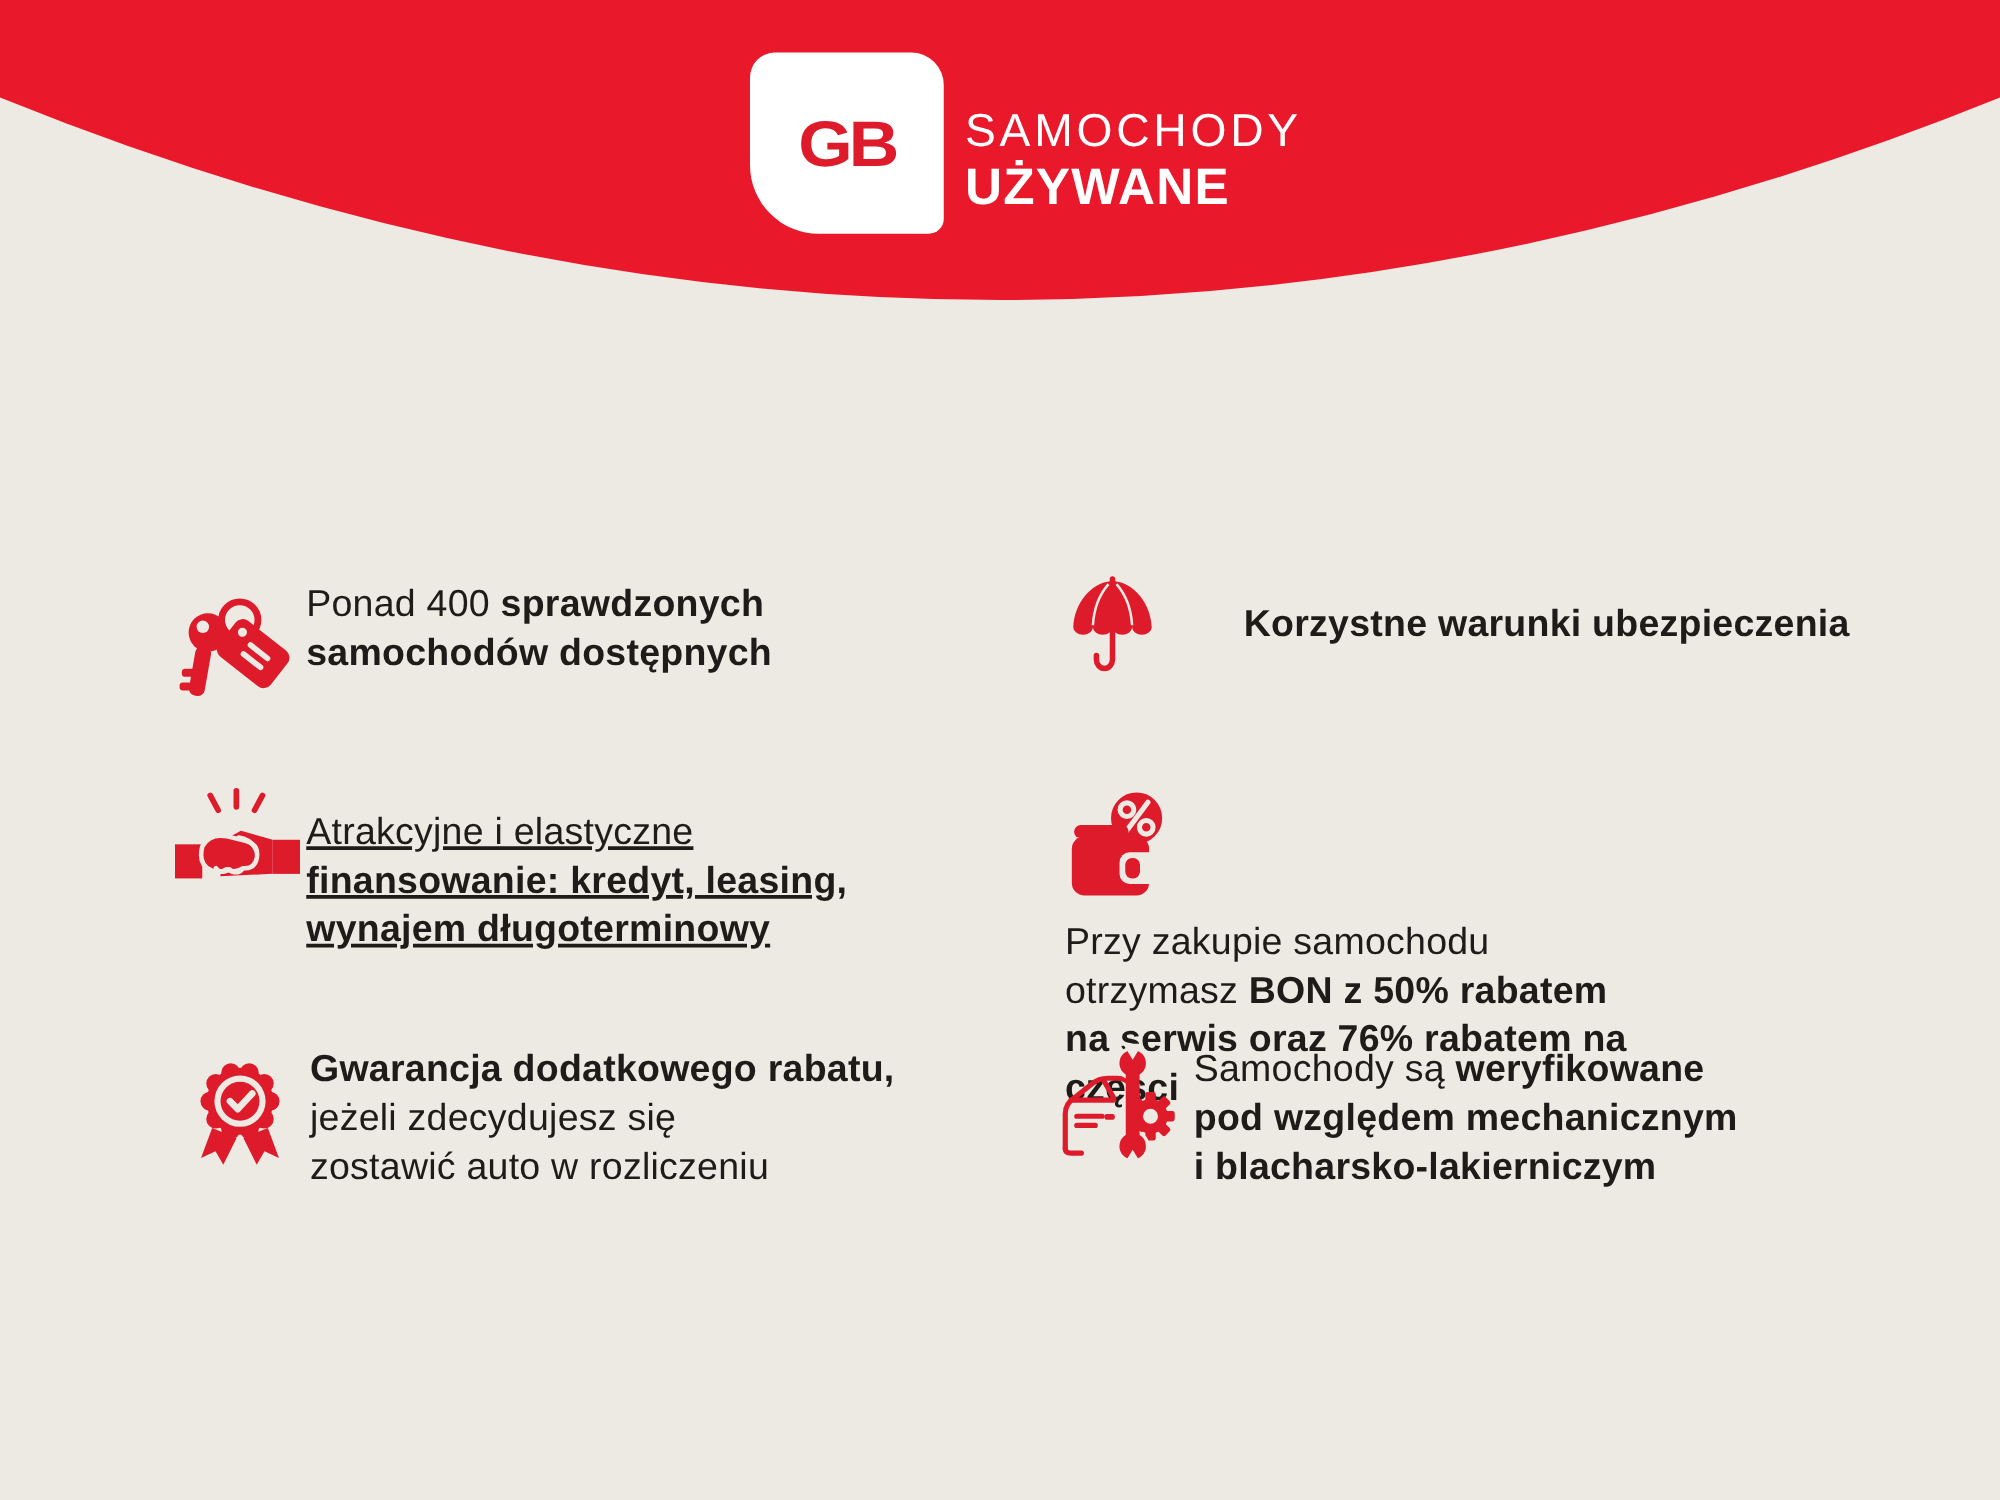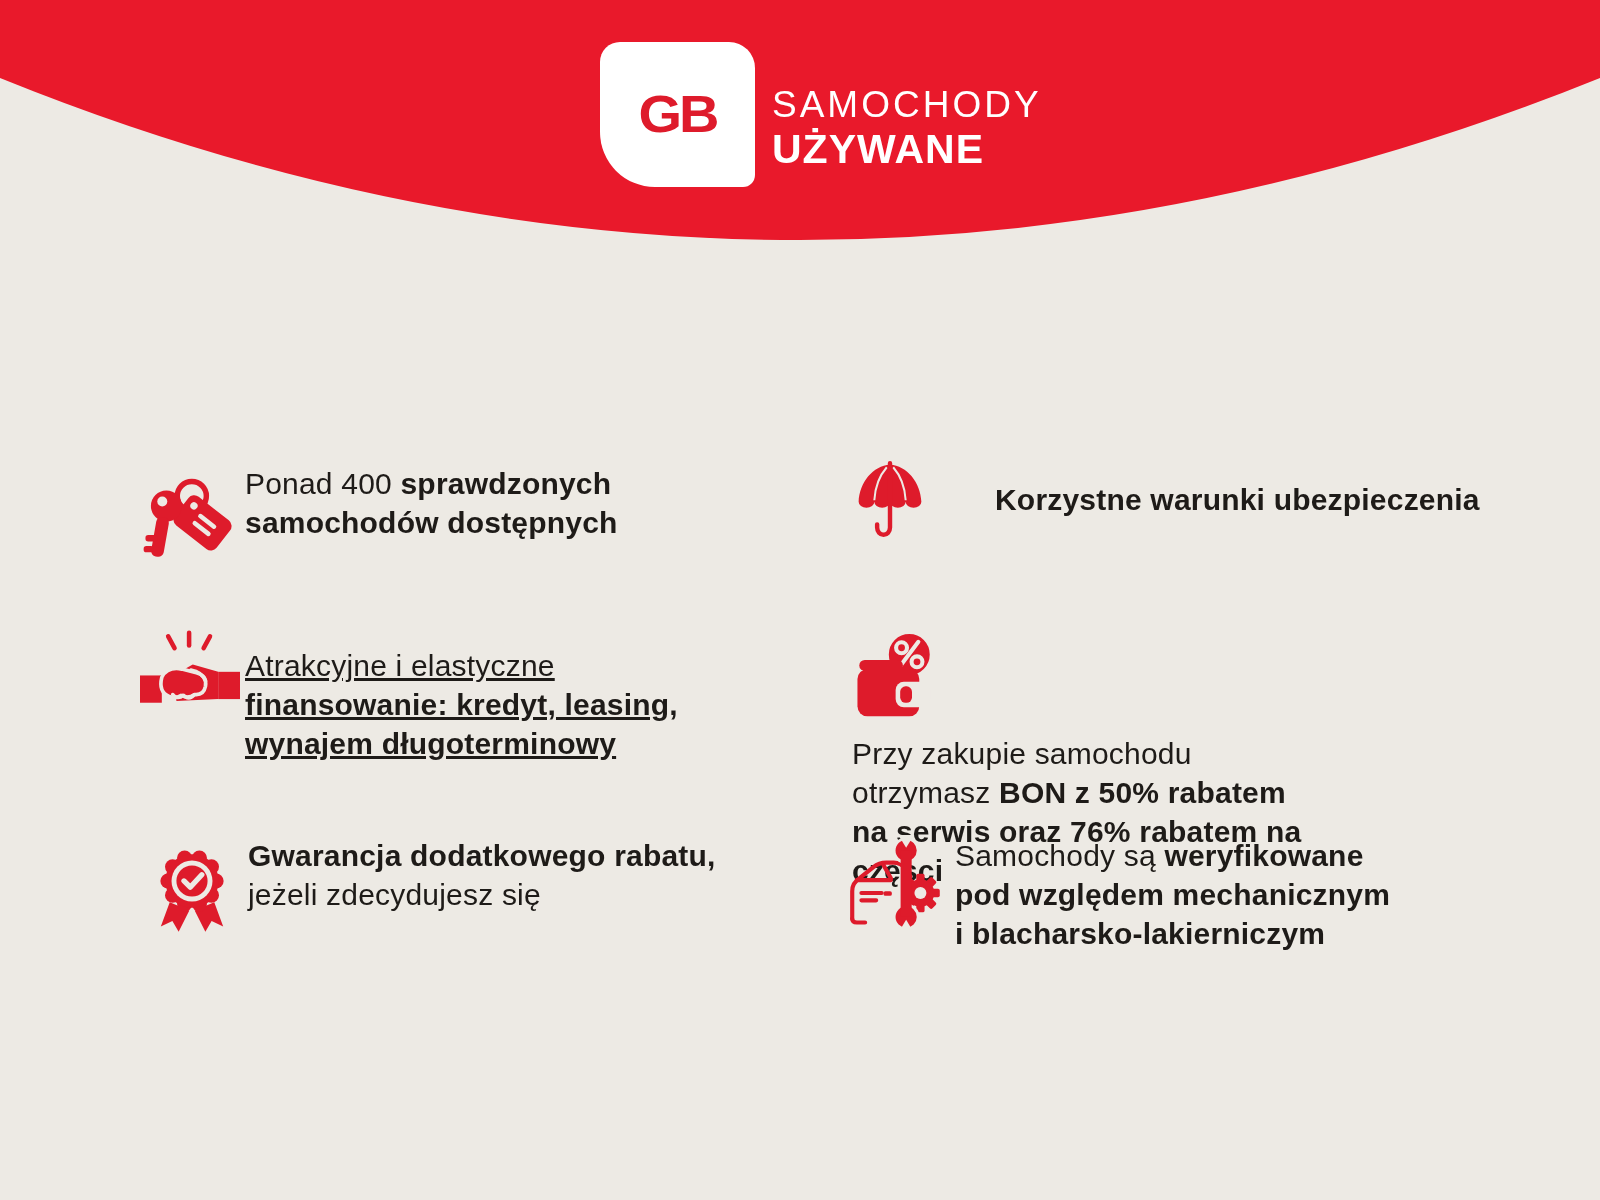--- a/index.html
+++ b/index.html
@@ -121,20 +121,21 @@
             <circle cx="55" cy="46" r="30"></circle>
           </g>
           <circle cx="55" cy="46" r="23" fill="var(--bg)"></circle>
           <circle cx="55" cy="46" r="17.5" fill="currentColor"></circle>
           <path d="M46,46 l7,7 l13,-14" fill="none" stroke="var(--bg)" stroke-width="6" stroke-linecap="round" stroke-linejoin="round"></path>
         </svg>
       </div>
       <div class="ftext">
           <div><span class="b">Gwarancja dodatkowego rabatu,</span></div>
           <div><span>jeżeli zdecydujesz się</span></div>
+          <div><span>zostawić auto w rozliczeniu</span></div>
         </div>
     </div>
 
     <div class="feature" id="f3">
       <div class="ficon">
         <svg width="74" viewBox="0 0 92 112">
           <path d="M46,6 C25,7 8,28 7,52 a9.75,7.5 0 0 0 19.5,0 a9.75,7.5 0 0 0 19.5,0 a9.75,7.5 0 0 0 19.5,0 a9.75,7.5 0 0 0 19.5,0 C84,28 67,7 46,6 Z" fill="currentColor"></path>
           <path d="M42,9 Q28,25 26.5,50 M50,9 Q64,25 65.5,50" fill="none" stroke="var(--bg)" stroke-width="2.5"></path>
           <path d="M46,4 V84 a8,9 0 0 1 -16,0 v-4" fill="none" stroke="currentColor" stroke-width="5.5" stroke-linecap="round"></path>
         </svg>

